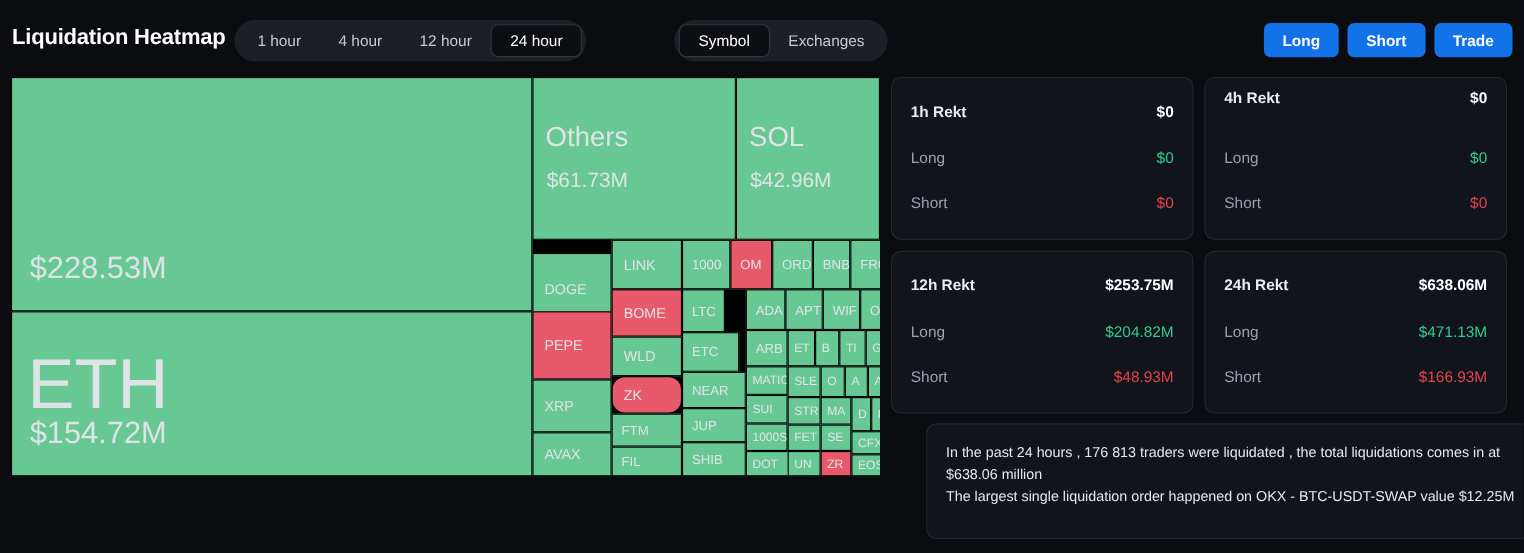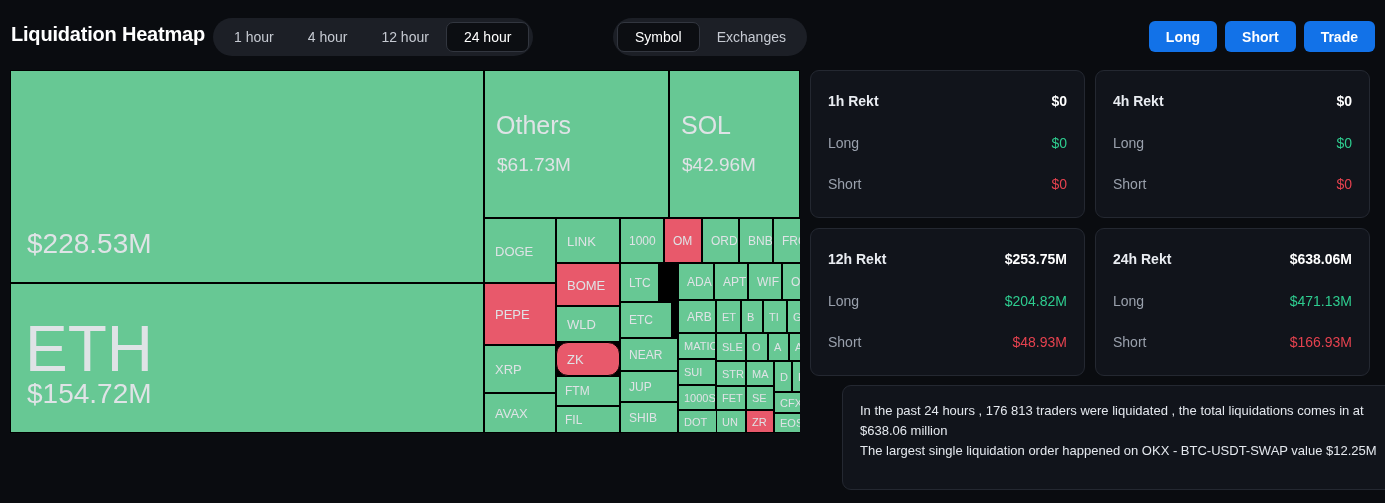--- a/index.html
+++ b/index.html
@@ -130,21 +130,21 @@
         <span class="tile-value">$154.72M</span>
       </div>
       <div class="tile s-lg up" style="left: 474px; top: 0px; width: 185px; height: 148px;">
         <span class="tile-label">Others</span>
         <span class="tile-value">$61.73M</span>
       </div>
       <div class="tile s-lg up" style="left: 659px; top: 0px; width: 131px; height: 148px;">
         <span class="tile-label">SOL</span>
         <span class="tile-value">$42.96M</span>
       </div>
-      <div class="tile s-md up" style="left: 474px; top: 148px; width: 72px; height: 65px; padding-left: 29px;">
+      <div class="tile s-md up" style="left: 474px; top: 160px; width: 72px; height: 65px; padding-left: 29px;">
         <span class="tile-label">DOGE</span>
       </div>
       <div class="tile s-md down" style="left: 474px; top: 213px; width: 72px; height: 62px;">
         <span class="tile-label">PEPE</span>
       </div>
       <div class="tile s-md up" style="left: 474px; top: 275px; width: 72px; height: 48px;">
         <span class="tile-label">XRP</span>
       </div>
       <div class="tile s-md up" style="left: 474px; top: 323px; width: 72px; height: 40px;">
         <span class="tile-label">AVAX</span>
@@ -289,21 +289,21 @@
         <div class="card-row" style="top: 64px;">
           <span class="card-sub-label">Long</span>
           <span class="val-long">$0</span>
         </div>
         <div class="card-row" style="top: 105px;">
           <span class="card-sub-label">Short</span>
           <span class="val-short">$0</span>
         </div>
       </div>
       <div class="card" style="left: 1095px; top: 70px; width: 275px; height: 148px;">
-        <div class="card-row" style="top: 22px;">
+        <div class="card-row" style="top: 10px;">
           <span class="card-head-label">4h Rekt</span>
           <span class="card-head-value">$0</span>
         </div>
         <div class="card-row" style="top: 64px;">
           <span class="card-sub-label">Long</span>
           <span class="val-long">$0</span>
         </div>
         <div class="card-row" style="top: 105px;">
           <span class="card-sub-label">Short</span>
           <span class="val-short">$0</span>

